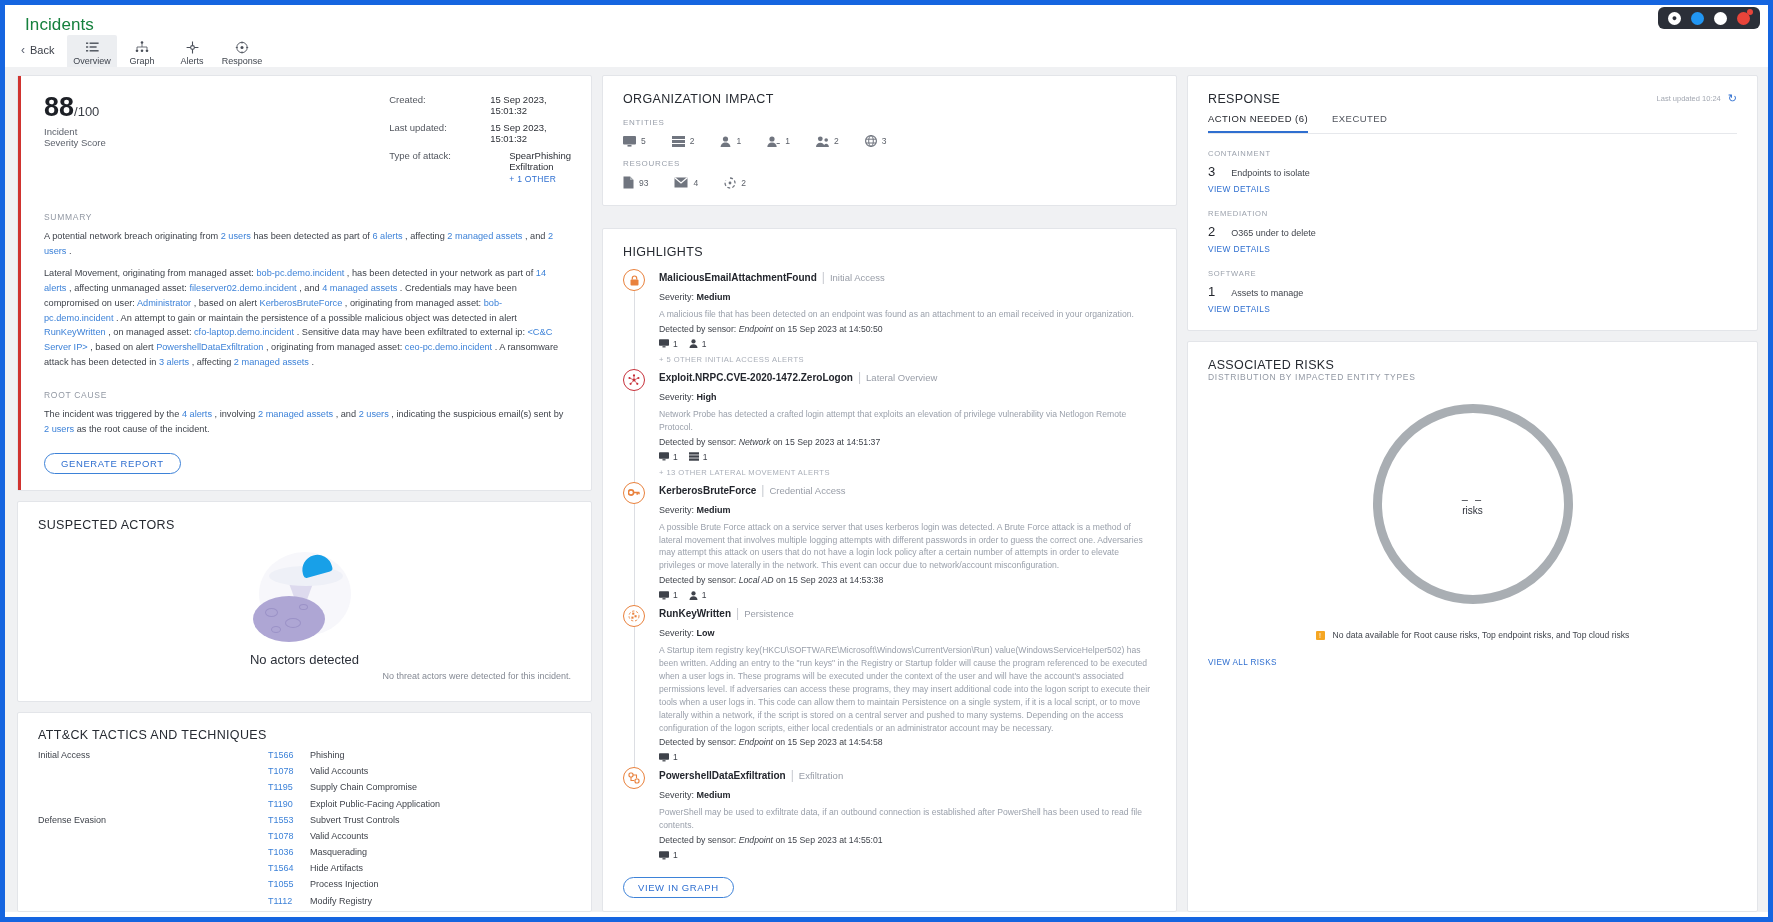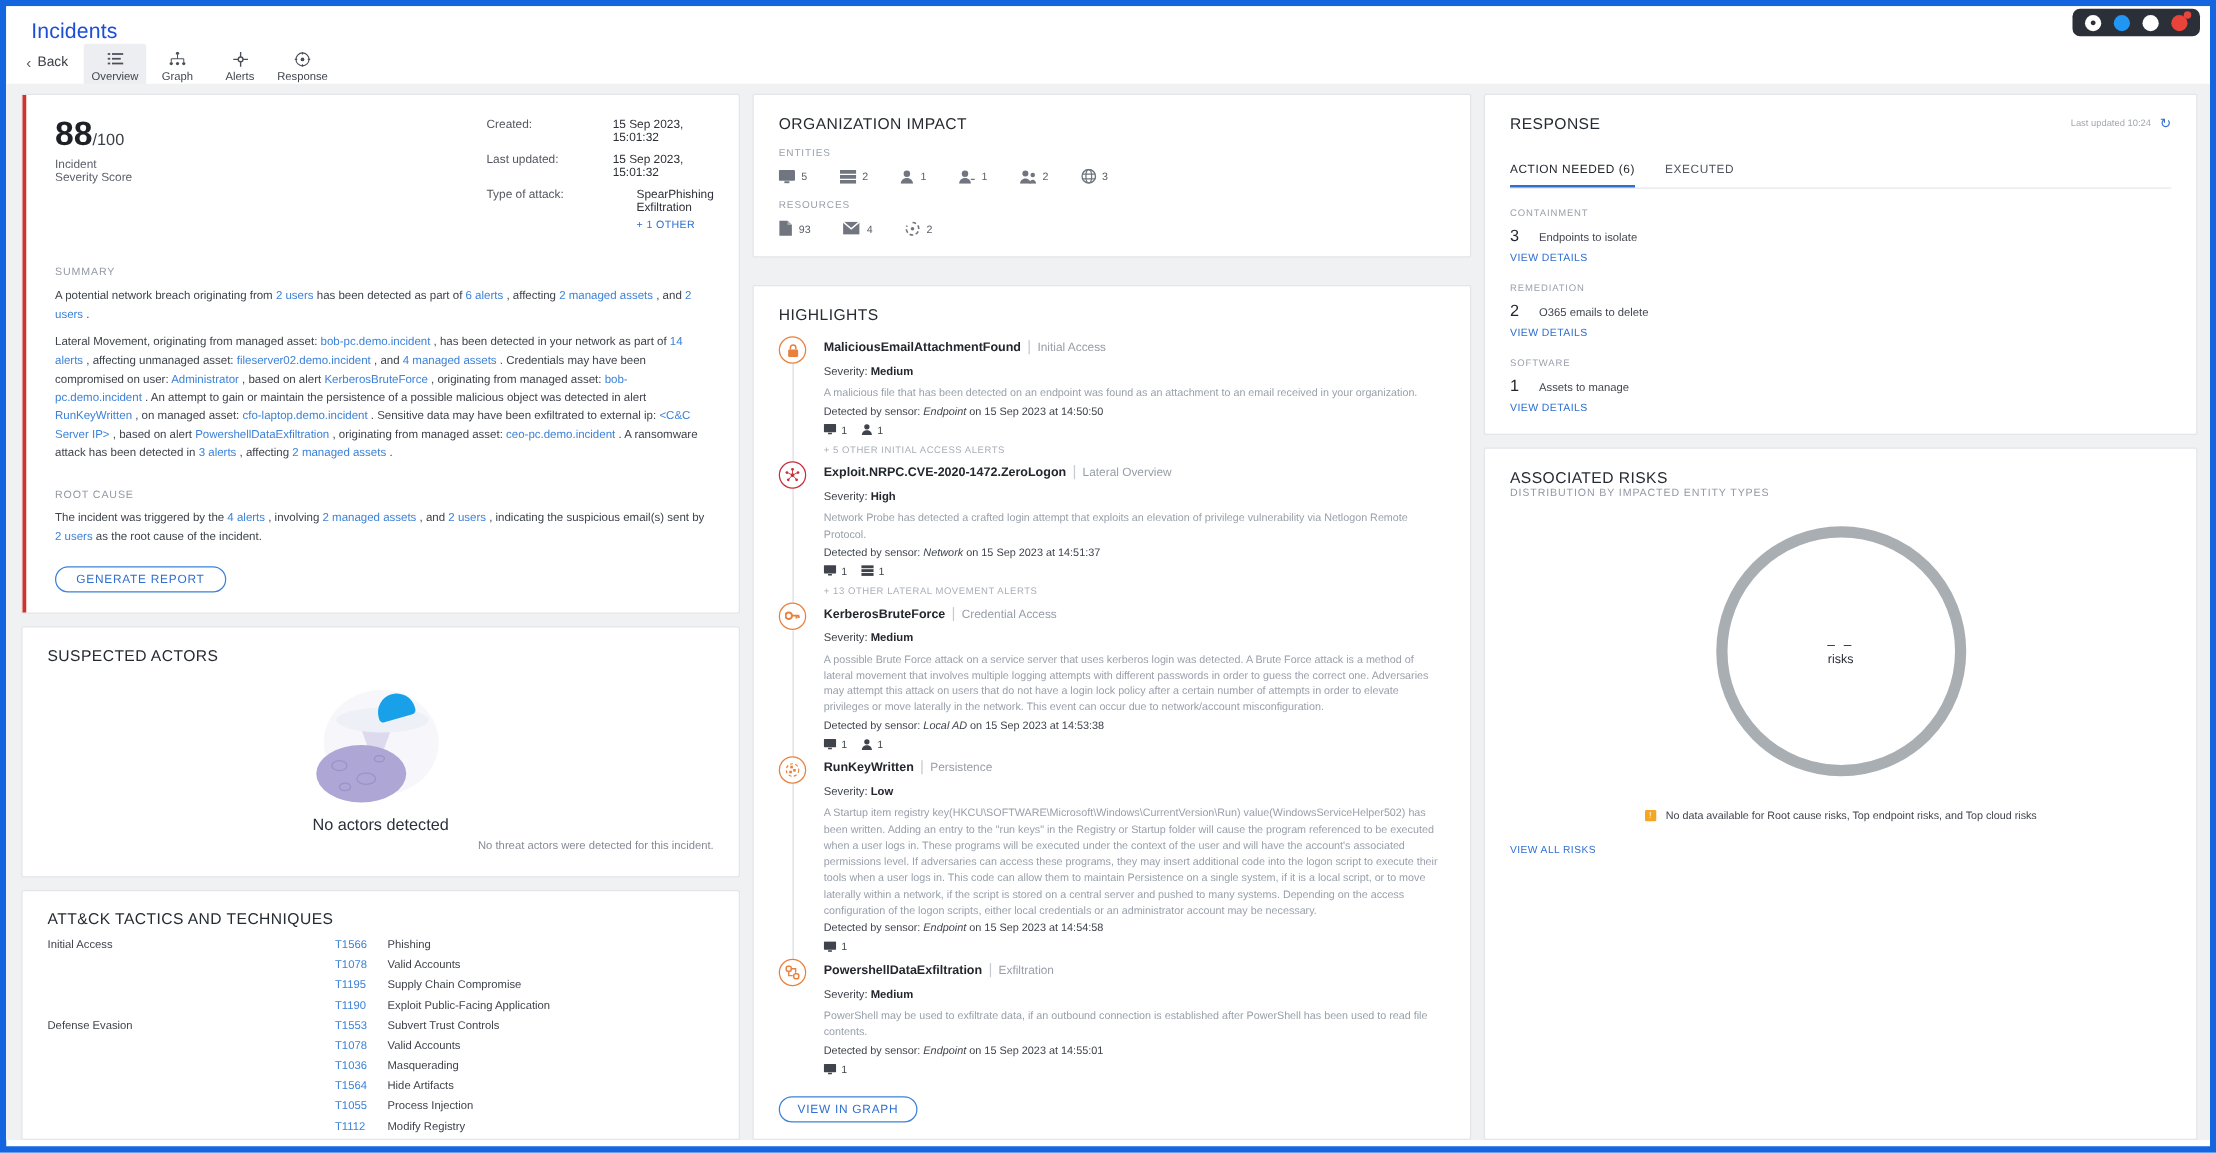--- a/index.html
+++ b/index.html
@@ -27,21 +27,21 @@
     padding:4px 10px; height:22px; z-index:40;
   }
   .tray-ico { width:13px; height:13px; border-radius:50%; display:flex; align-items:center; justify-content:center; color:#2b2f38; font-size:9px; }
   .tray-ico.person { background:#fff; }
   .tray-ico.shield { background:#2196f3; }
   .tray-ico.bag { background:#fff; }
   .tray-ico.bell { background:#e8443a; position:relative; }
   .tray-badge { position:absolute; top:-3px; right:-3px; width:6px; height:6px; background:#e8443a; border-radius:50%; }
 
   
-  .page-title { position:absolute; left:20px; top:10px; font-size:17px; color:#1d4ed8; letter-spacing:.1px; }
+  .page-title { position:absolute; left:20px; top:10px; font-size:17px; color:#15803d; letter-spacing:.1px; }
   .header-bar { position:absolute; left:0; top:34px; right:0; height:28px; }
   .backbtn { position:absolute; left:16px; top:4px; display:flex; align-items:center; gap:5px; font-size:11px; color:#3c4049; cursor:pointer; }
   .chev-l { font-size:12px; color:#5a6070; }
   .navtabs { position:absolute; left:62px; top:-4px; display:flex; }
   .navtab { width:50px; height:36px; display:flex; flex-direction:column; align-items:center; justify-content:center; gap:2px; cursor:pointer; border-radius:2px; }
   .navtab.active { background:#eceef1; }
   .navtab .ico { height:13px; display:flex; align-items:center; justify-content:center; color:#4a4f59; }
   .navtab .lbl { font-size:9px; color:#41464f; }
 
   .hdr-right { position:absolute; right:12px; top:28px; display:flex; align-items:center; height:36px; }
@@ -129,21 +129,21 @@
   .hl-det { font-size:8.7px; color:#3f434b; margin-top:3px; }
   .hl-det i { color:#3f434b; }
   .hl-counts { display:flex; gap:11px; margin-top:5px; align-items:center; color:#3f434b; font-size:8.5px; }
   .hl-more { font-size:7.6px; letter-spacing:.45px; color:#a9aeb8; margin-top:6px; }
   .graph-btn { margin-top:12px; display:inline-block; border:1px solid #3d82d8; border-radius:11px; color:#2f6fd0; font-size:9.5px; letter-spacing:.6px; padding:4px 14px; cursor:pointer; }
 
   
   .resp-card { padding:16px 20px 16px 20px; }
   .resp-head { display:flex; justify-content:space-between; align-items:flex-start; }
   .resp-upd { font-size:7.5px; color:#a3a8b2; display:flex; align-items:center; gap:7px; }
-  .tabs { display:flex; gap:24px; margin-top:24px; border-bottom:1px solid #e6e8ec; }
+  .tabs { display:flex; gap:24px; margin-top:7px; border-bottom:1px solid #e6e8ec; }
   .tab { font-size:9.5px; letter-spacing:.45px; color:#50545d; padding-bottom:7px; cursor:pointer; }
   .tab.active { color:#23262d; border-bottom:2px solid #2f6fd0; }
   .resp-grp { margin-top:15px; }
   .resp-grp .g-lbl { font-size:7.6px; letter-spacing:.7px; color:#9aa0ab; }
   .resp-line { display:flex; align-items:baseline; gap:16px; margin-top:6px; }
   .resp-n { font-size:13px; color:#23262d; }
   .resp-t { font-size:9px; color:#41454d; }
   .viewdet { font-size:8.4px; letter-spacing:.35px; color:#2f6fd0; margin-top:5px; cursor:pointer; }
 
   
@@ -676,21 +676,21 @@
           <div class="resp-line">
             <span class="resp-n">3</span>
             <span class="resp-t">Endpoints to isolate</span>
           </div>
           <div class="viewdet">VIEW DETAILS</div>
         </div>
         <div class="resp-grp">
           <div class="g-lbl">REMEDIATION</div>
           <div class="resp-line">
             <span class="resp-n">2</span>
-            <span class="resp-t">O365 emails to delete</span>
+            <span class="resp-t">O365 under to delete</span>
           </div>
           <div class="viewdet">VIEW DETAILS</div>
         </div>
         <div class="resp-grp">
           <div class="g-lbl">SOFTWARE</div>
           <div class="resp-line">
             <span class="resp-n">1</span>
             <span class="resp-t">Assets to manage</span>
           </div>
           <div class="viewdet">VIEW DETAILS</div>

